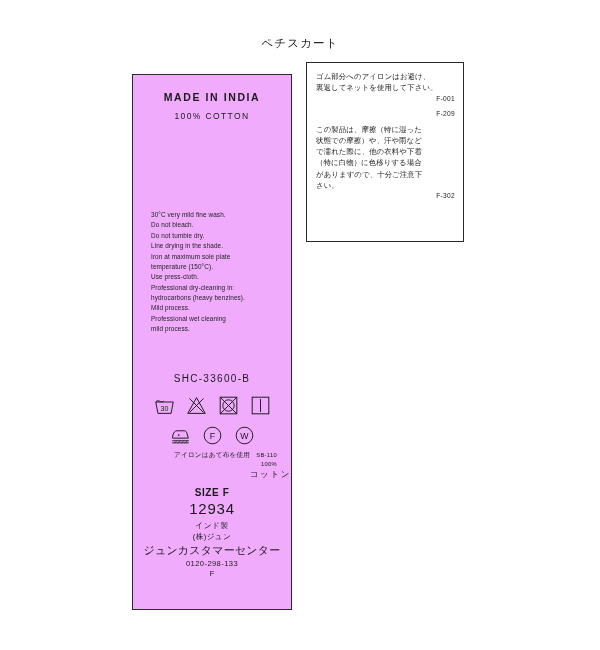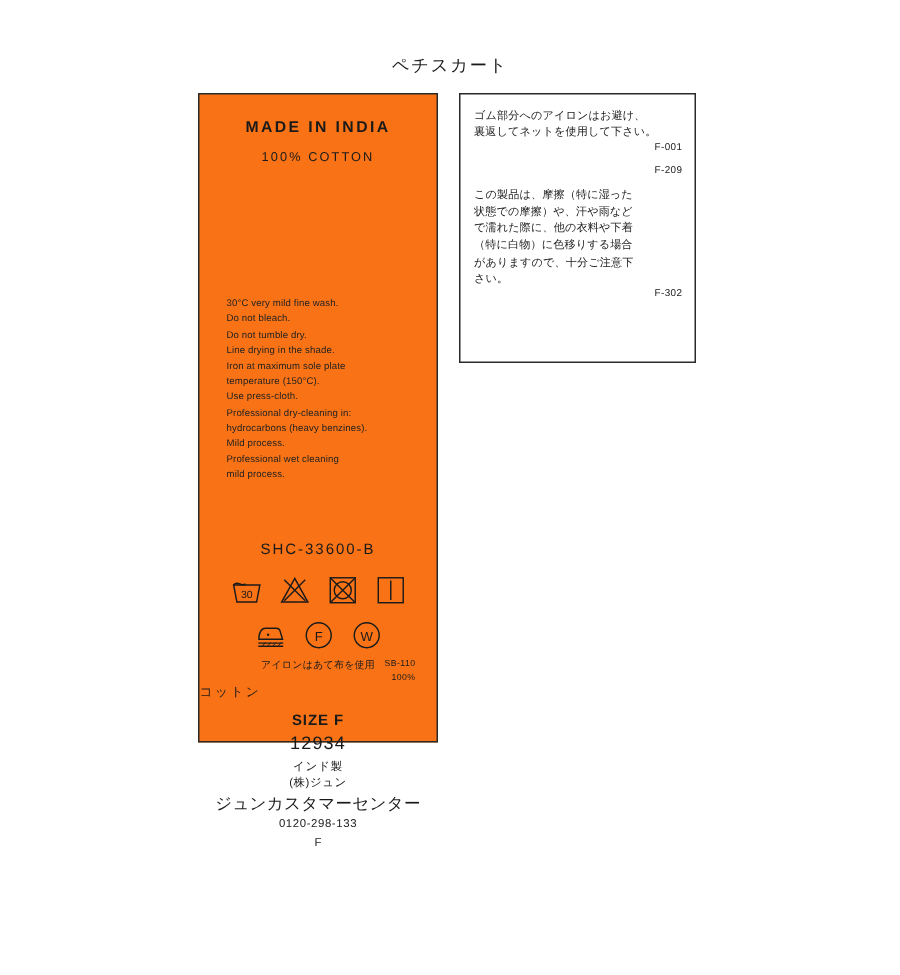--- a/index.html
+++ b/index.html
@@ -31,26 +31,26 @@
     text-align: center;
     font-size: 11.5px;
     letter-spacing: 1.2px;
     color: #1a1a1a;
   }
 
   
   .label-main {
     position: absolute;
     left: 132px;
-    top: 62px;
+    top: 74px;
     width: 160px;
-    height: 433px;
+    height: 536px;
     border: 1px solid #2a2a2a;
     box-sizing: border-box;
-    background: #f97316;
+    background: #f0abfc;
   }
 
   .made-in {
     position: absolute;
     top: 16px;
     left: 0;
     width: 100%;
     text-align: center;
     font-size: 10.5px;
     letter-spacing: 1.6px;
@@ -111,21 +111,21 @@
     text-align: center;
     font-size: 6.6px;
     letter-spacing: 0.2px;
   }
 
   .fiber-row {
     position: absolute;
     top: 388px;
     left: 0;
     width: 100%;
-    text-align: left;
+    text-align: right;
   }
   .fiber-row .fiber-name {
     font-size: 8.5px;
     letter-spacing: 1.6px;
   }
   .side-code {
     position: absolute;
     right: 14px;
     top: 376px;
     font-size: 5.8px;
@@ -140,21 +140,21 @@
     left: 0;
     width: 100%;
     text-align: center;
   }
   .size-block .size-f {
     font-size: 10px;
     font-weight: 700;
     letter-spacing: 0.6px;
   }
   .size-block .prod-no {
-    font-size: 12px;
+    font-size: 15px;
     letter-spacing: 0.8px;
     margin-top: 2px;
   }
   .size-block .origin-jp {
     font-size: 7.6px;
     letter-spacing: 0.6px;
     margin-top: 4px;
   }
   .size-block .company {
     font-size: 7.6px;

